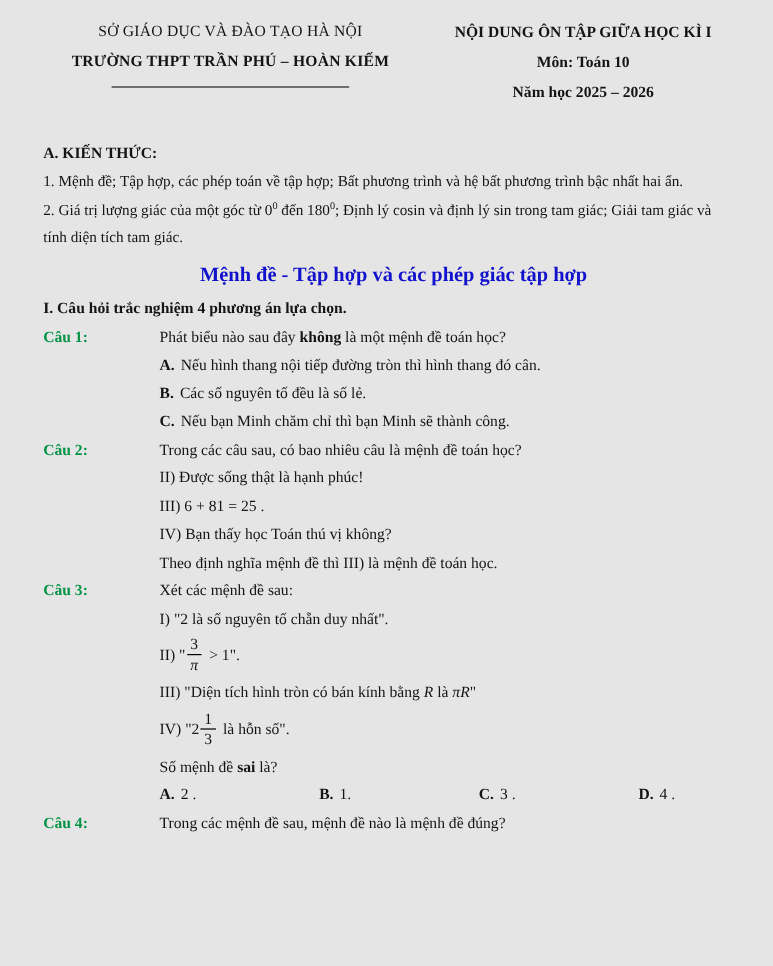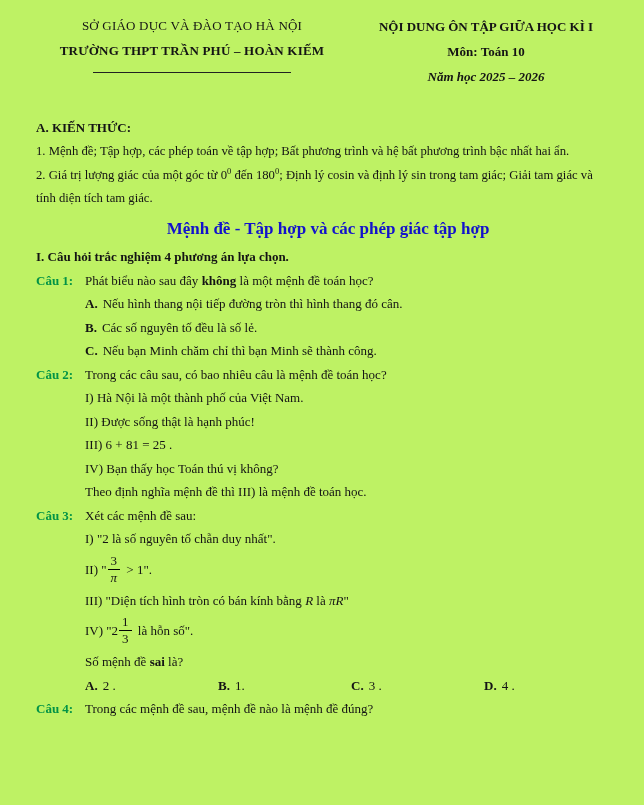--- a/index.html
+++ b/index.html
@@ -1,41 +1,41 @@
 <!DOCTYPE html>
 <html><head>
 <meta charset="utf-8">
 <style>
   * { margin:0; padding:0; box-sizing:border-box; }
   html,body { background:#ffffff; }
   .page{
     position:relative; width:644px; height:805px; overflow:hidden;
-    background:#bef264; color:#141414;
+    background:#e5e5e5; color:#141414;
     font-family:"Liberation Serif","DejaVu Serif",serif;
     font-size:13px; padding:14px 24px 0 36px;
   }
   
   .doc-header{ display:flex; }
   .header-left{ width:312px; text-align:center; line-height:24.5px; font-size:13px; }
   .hl1{ font-weight:normal; letter-spacing:.2px; }
   .hl2{ font-weight:bold; letter-spacing:.2px; }
   .hl-underline{ width:198px; height:0; border-bottom:1.4px solid #222; margin:9px auto 0; }
   .header-right{ width:268px; margin-left:auto; text-align:center; line-height:25px; font-size:13px; font-weight:bold; }
-  .hr3{ font-style:italic; }
+  .hr3{ }
   
   .sec-a{ margin-top:26px; }
   .kn-heading{ font-weight:bold; line-height:25px; }
   .kn-line{ line-height:23.5px; font-size:12.7px; white-space:nowrap; }
   .b-heading{ font-weight:bold; line-height:24px; }
   sup.deg{ font-size:8.5px; vertical-align:super; line-height:0; }
   
   .section-title{ text-align:center; color:#1212CC; font-weight:bold; font-size:17px; line-height:27px; margin:4px 0 2px; }
   .part-title{ font-weight:bold; line-height:25px; }
   
-  .question{ display:flex; }
+  .question{ display:flex;gap:48px; }
   .q-label{ flex:0 0 49px; color:#029346; font-weight:bold; line-height:23.5px; white-space:nowrap; }
   .q-body{ flex:1; min-width:0; }
   .line{ line-height:23.5px; white-space:nowrap; }
   .line.tall{ line-height:38px; }
   .opt-label{ font-weight:bold; margin-right:5px; }
   .bold{ font-weight:bold; }
   .ans{ display:inline-block; width:133px; }
   .ans:last-child{ width:auto; }
   .note-line{ line-height:23.5px; }
   
@@ -81,21 +81,20 @@
       <div class="line"><span class="opt-label">A.</span><span>Nếu hình thang nội tiếp đường tròn thì hình thang đó cân.</span></div>
       <div class="line"><span class="opt-label">B.</span><span>Các số nguyên tố đều là số lẻ.</span></div>
       <div class="line"><span class="opt-label">C.</span><span>Nếu bạn Minh chăm chỉ thì bạn Minh sẽ thành công.</span></div>
     </div>
   </div>
 
   <div class="question">
     <div class="q-label">Câu 2:</div>
     <div class="q-body">
       <div class="line">Trong các câu sau, có bao nhiêu câu là mệnh đề toán học?</div>
-      <div class="line">I) Hà Nội là một thành phố của Việt Nam.</div>
       <div class="line">II) Được sống thật là hạnh phúc!</div>
       <div class="line math">III) 6 + 81 = 25 .</div>
       <div class="line">IV) Bạn thấy học Toán thú vị không?</div>
       <div class="note-line">Theo định nghĩa mệnh đề thì III) là mệnh đề toán học.</div>
     </div>
   </div>
 
   <div class="question">
     <div class="q-label">Câu 3:</div>
     <div class="q-body">

